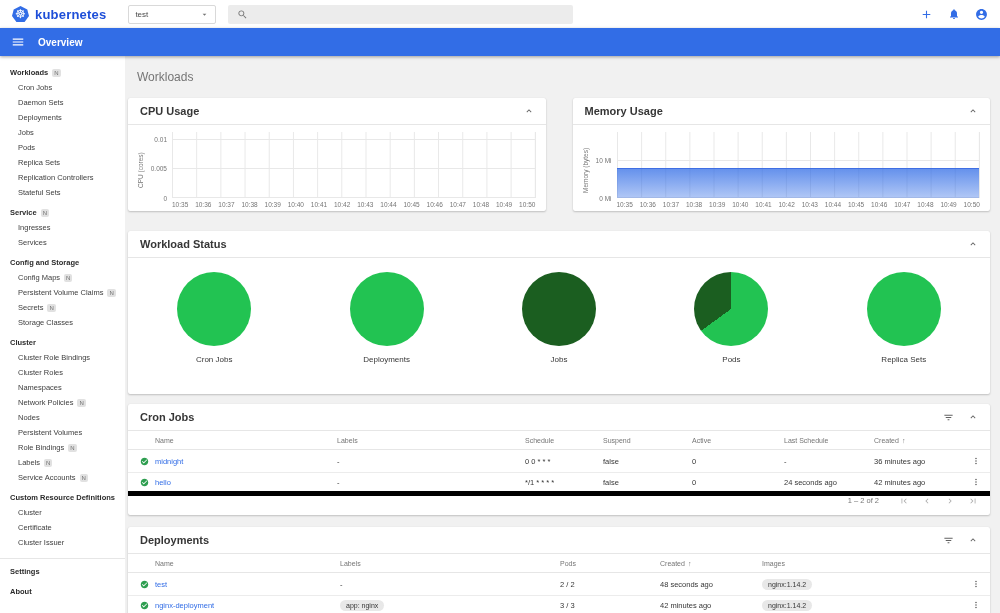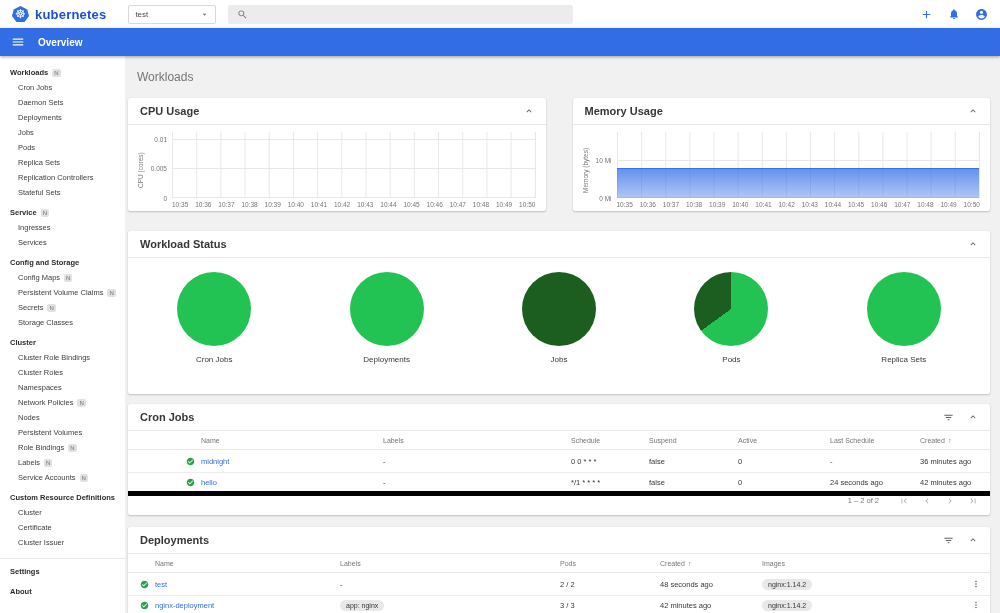--- a/index.html
+++ b/index.html
@@ -70,21 +70,21 @@
 
   
   .status-card { height:163px; margin-bottom:10px; display:flex; flex-direction:column; }
   .status-body { flex:1; display:flex; padding-top:14px; }
   .pie-item { flex:1; display:flex; flex-direction:column; align-items:center; }
   .pie { width:74px; height:74px; border-radius:50%; }
   .pie-label { margin-top:9px; font-size:8px; color:#363636; }
 
   
   .table-card { margin-bottom:12px; }
-  .cron-grid   { display:grid; grid-template-columns:27px 182px 188px 78px 89px 92px 90px 92px 1fr; align-items:center;padding-left:46px; }
+  .cron-grid   { display:grid; grid-template-columns:27px 182px 188px 78px 89px 92px 90px 92px 1fr; align-items:center; }
   .deploy-grid { display:grid; grid-template-columns:27px 185px 220px 100px 102px 204px 1fr; align-items:center; }
   .thead { height:19px; border-bottom:1px solid #e6e6e6; }
   .th { font-size:7px; color:#757575; display:flex; align-items:center; gap:3px; }
   .sort-arrow::after { content:"\2191"; font-size:7px; color:#757575; }
   .trow { height:23px; border-bottom:1px solid #ececec; }
   .trow:last-child { border-bottom:5px solid #000000; }
   .cell { font-size:7.5px; color:#363636; overflow:hidden; white-space:nowrap; }
   .cell.link { color:#326de6; cursor:pointer; }
   .cell.time { text-decoration:underline; text-decoration-thickness:0.5px; text-underline-offset:2px; }
   .c-icon { display:flex; justify-content:flex-end; padding-right:6px; }

